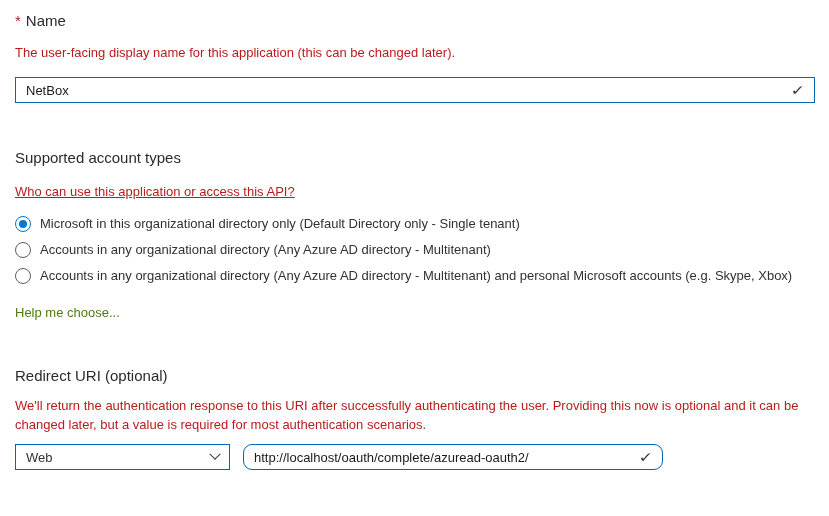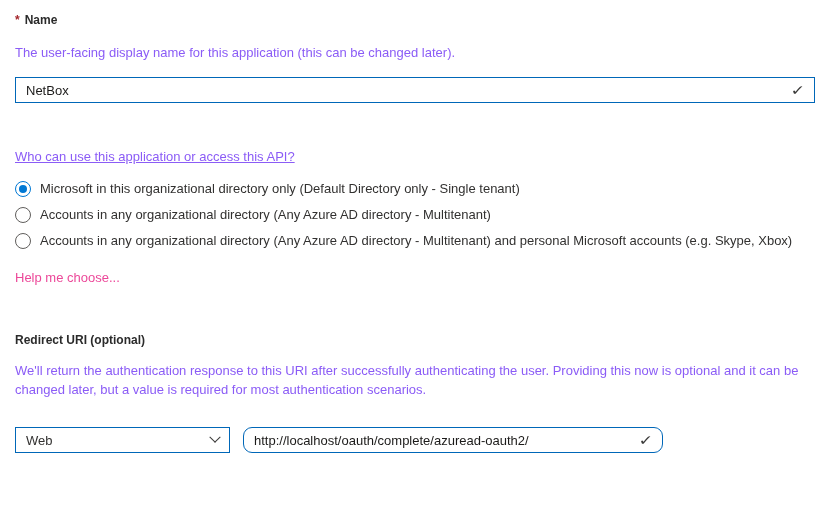--- a/index.html
+++ b/index.html
@@ -8,33 +8,33 @@
     width: 829px;
     height: 516px;
     background: #ffffff;
     font-family: "Liberation Sans", "DejaVu Sans", sans-serif;
     font-size: 13px;
     color: #323130;
     padding: 10px 14px 0 15px;
     overflow: hidden;
   }
   .section-title {
-    font-size: 12px;
-    font-weight: 700;
+    font-size: 15px;
+    font-weight: 400;
     line-height: 21px;
     color: #2b2b2b;
   }
   .required {
     color: #a4262c;
     margin-right: 5px;
   }
   .desc {
     margin-top: 12px;
     line-height: 19px;
-    color: #8b5cf6;
+    color: #b91c1c;
   }
   .text-input {
     height: 26px;
     border: 1px solid #0067b8;
     background: #ffffff;
     display: flex;
     align-items: center;
     justify-content: space-between;
     padding: 3px 10px;
   }
@@ -74,34 +74,34 @@
     content: "";
     position: absolute;
     top: 3px; left: 3px; right: 3px; bottom: 3px;
     border-radius: 50%;
     background: #0078d4;
   }
   .radio-label { line-height: 18px; }
   .link {
     display: block;
     margin-top: 16px;
-    color: #ec4899;
+    color: #4d7c0f;
     text-decoration: none;
     width: fit-content;
     cursor: pointer;
   }
   .redirect { margin-top: 45px; }
   .redirect-desc {
     margin-top: 10px;
     max-width: 800px;
   }
   .controls-row {
     display: flex;
     gap: 13px;
-    margin-top: 28px;
+    margin-top: 10px;
   }
   .select {
     width: 215px;
     height: 26px;
     border: 1px solid #0067b8;
     background: #ffffff;
     display: flex;
     align-items: center;
     justify-content: space-between;
     padding: 0 10px;
@@ -125,20 +125,21 @@
     <span class="required">*</span><span>Name</span>
   </div>
   <div class="desc">The user-facing display name for this application (this can be changed later).</div>
   <div class="text-input name-input">
     <span class="input-value">NetBox</span>
     <span class="check">✓</span>
   </div>
 </div>
 
 <div class="section account-types">
+  <div class="section-title">Supported account types</div>
   <div class="desc question">Who can use this application or access this API?</div>
   <div class="radio-group">
 
     <div class="radio-row">
       <span class="radio checked"></span>
       <span class="radio-label">Microsoft in this organizational directory only (Default Directory only - Single tenant)</span>
     </div>
 
     <div class="radio-row">
       <span class="radio"></span>

